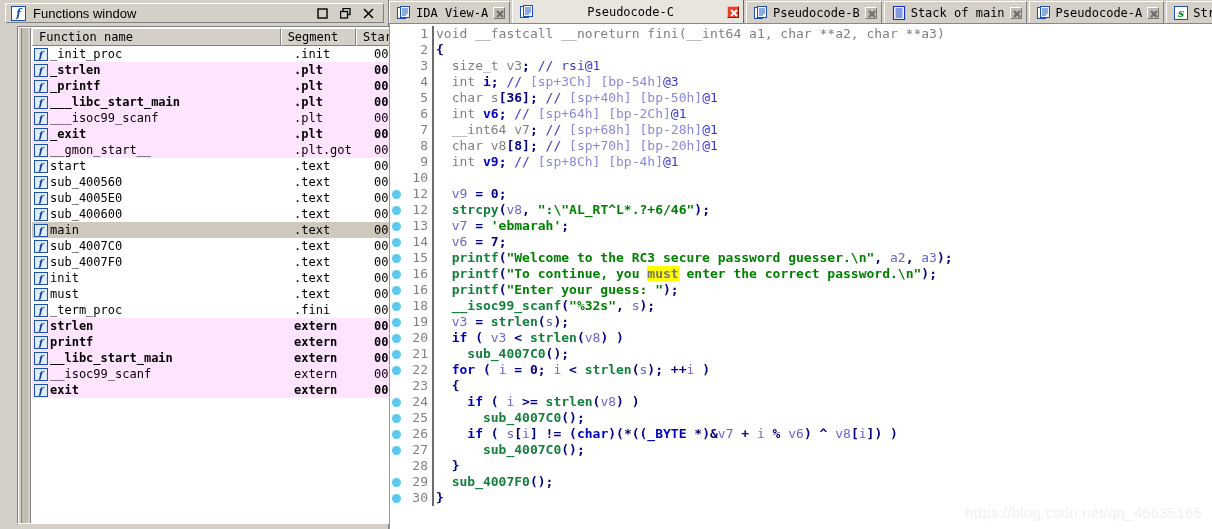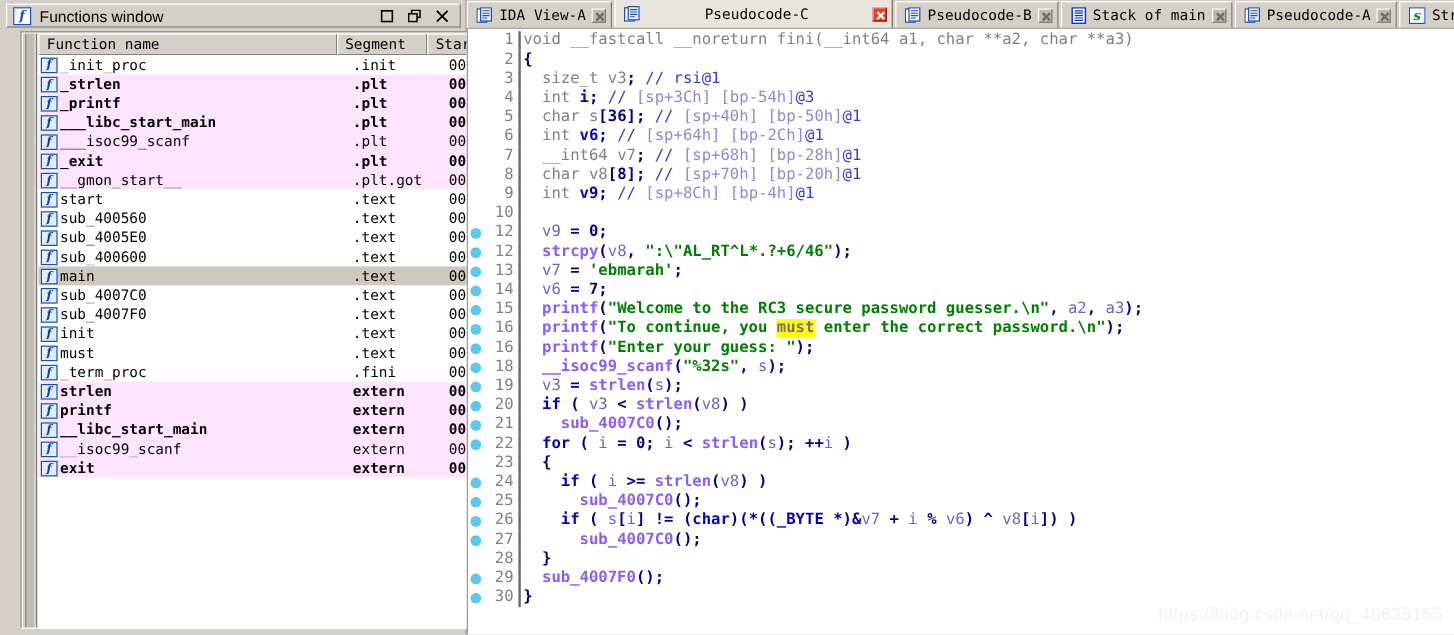--- a/index.html
+++ b/index.html
@@ -180,21 +180,21 @@
     margin-right: 2px;
   }
   .src { flex: 1 1 auto; color: #000; }
 
   
   .k  { color: #0000c0; font-weight: bold; }   
   .g  { color: #808080; }                       
   .cm { color: #3a3ad0; }                       
   .cmg{ color: #8a8ad8; }                       
   .v  { color: #6666cc; }                       
-  .f  { color: #8b5cf6; font-weight: bold; }    
+  .f  { color: #15803d; font-weight: bold; }    
   .s  { color: #008000; font-weight: bold; }    
   .n  { color: #000080; font-weight: bold; }    
   .hl { background: #ffff00; color: #737373; font-weight: bold; }
 
   #watermark {
     position: absolute; right: 10px; bottom: 8px;
     font-family: "Liberation Sans", sans-serif;
     font-size: 15px; color: #f0f0f0;
     letter-spacing: 0.2px;
     user-select: none;

